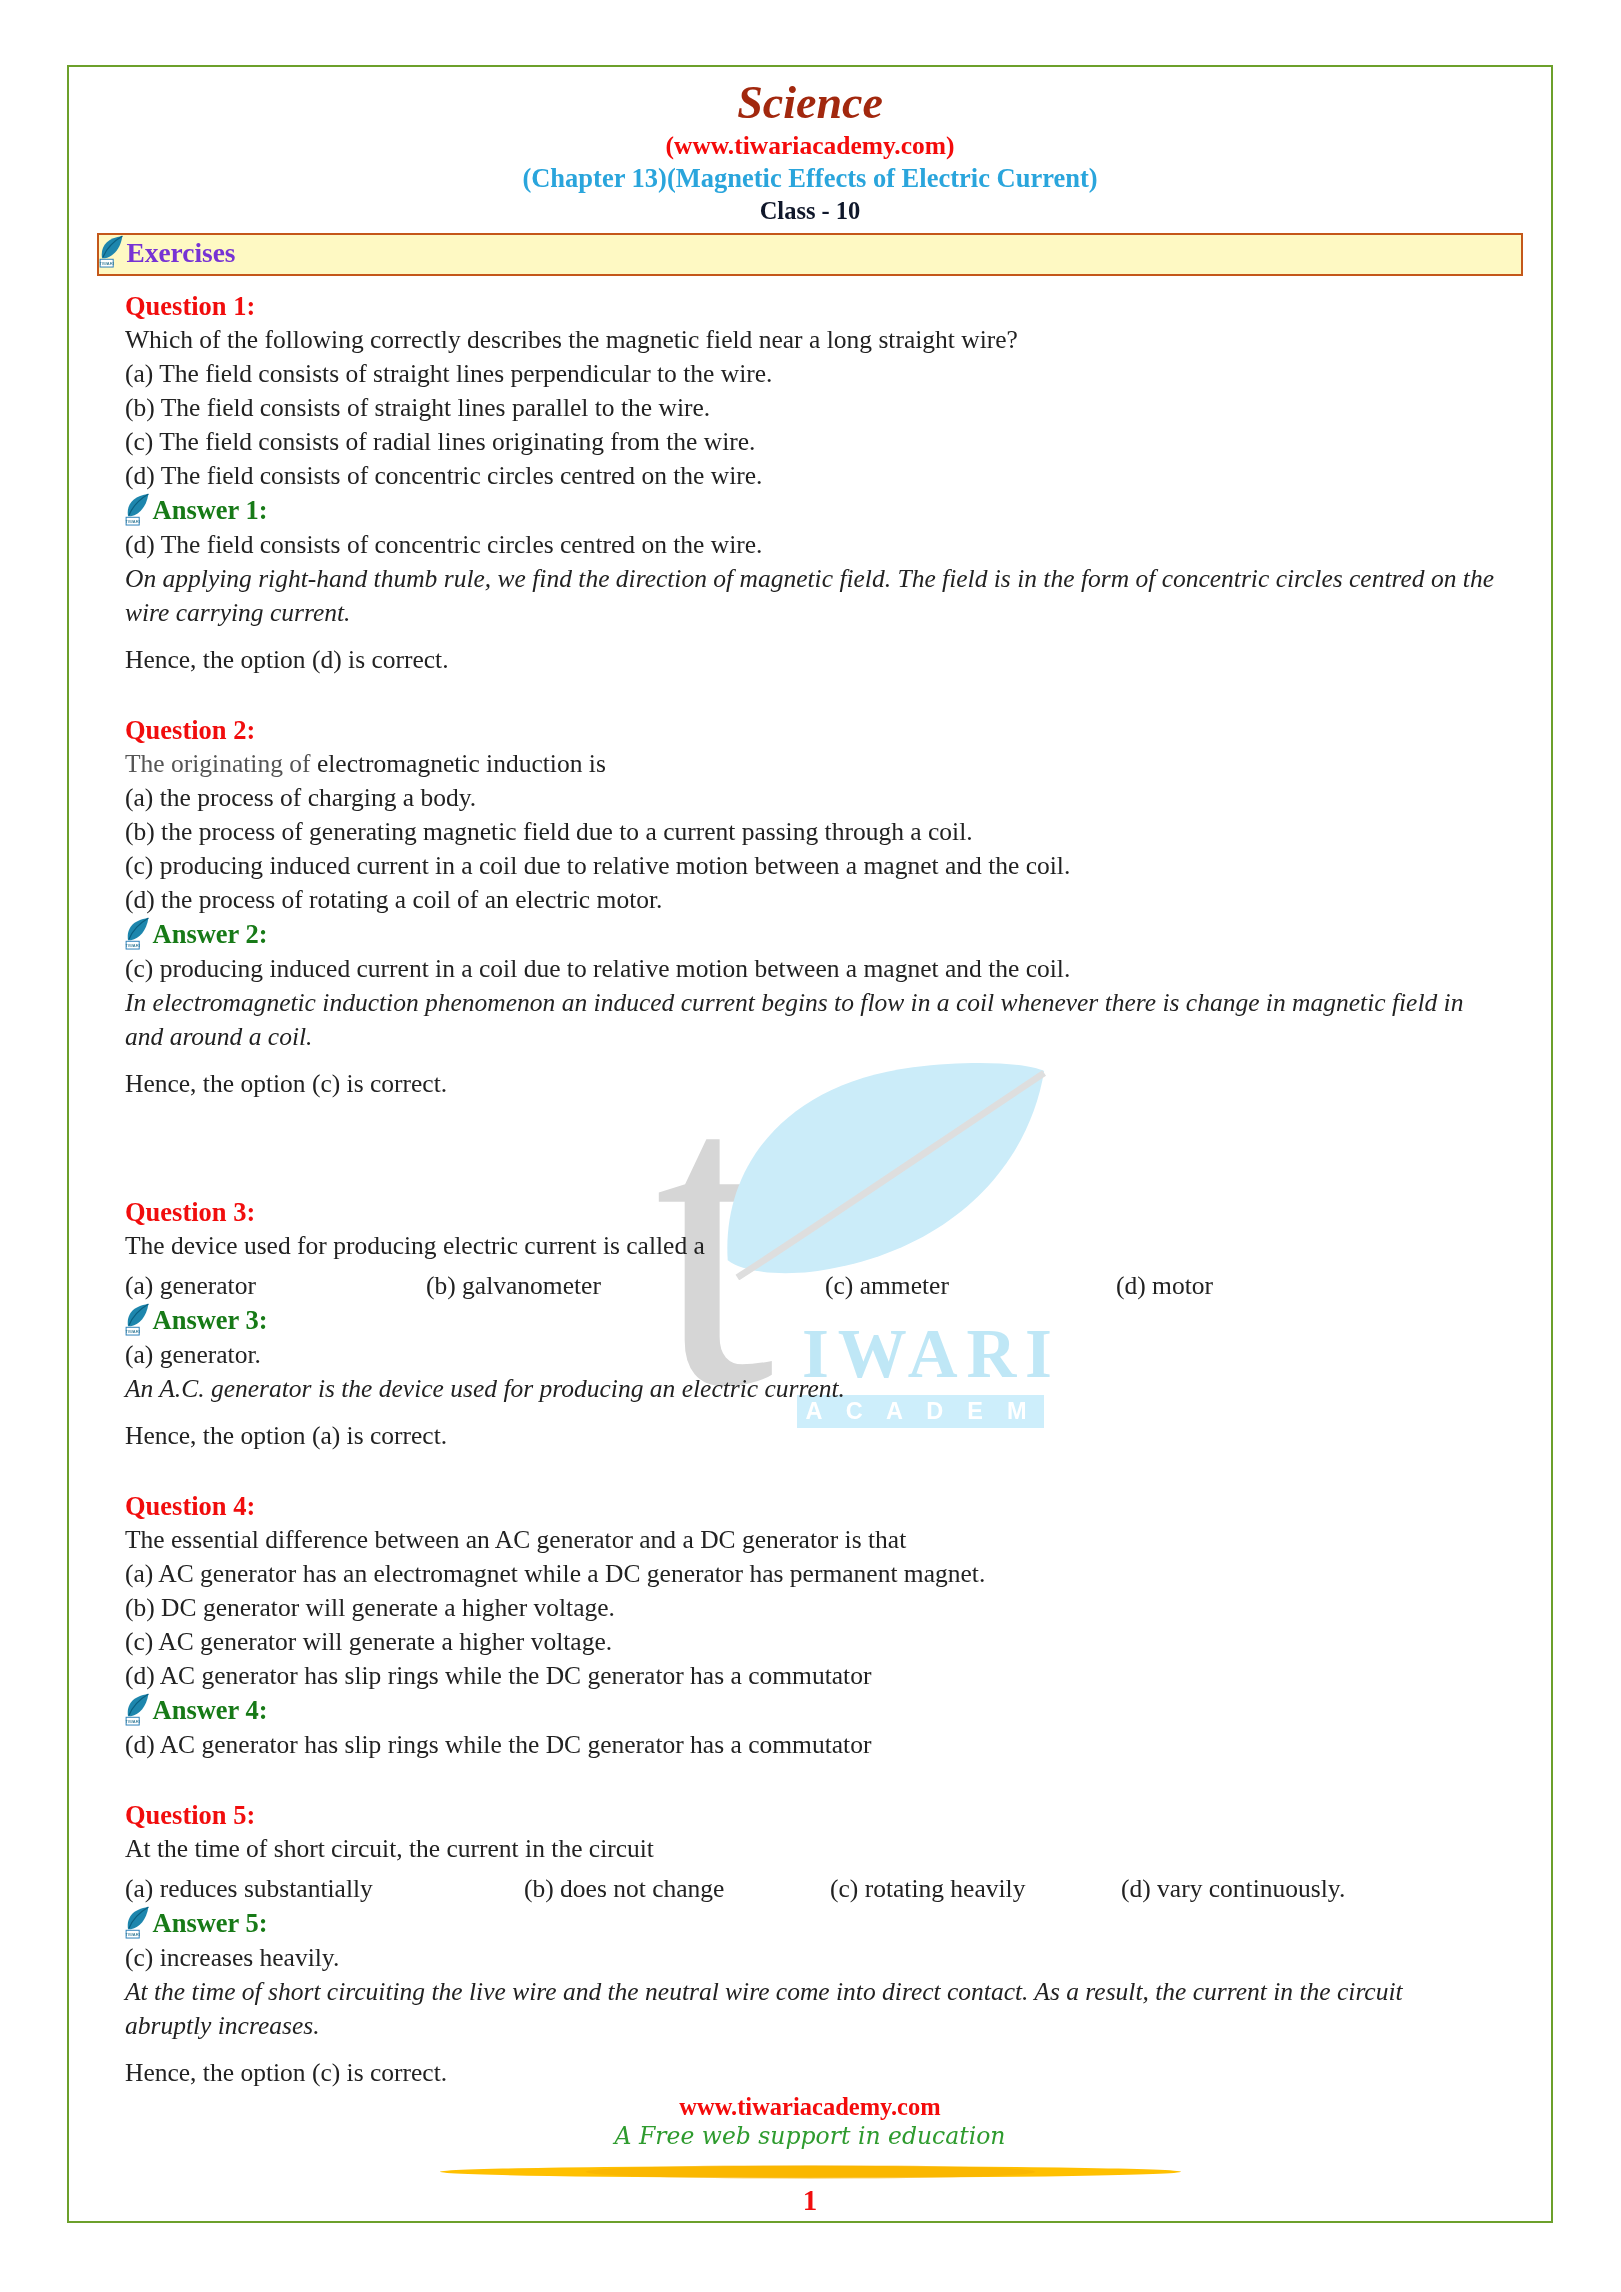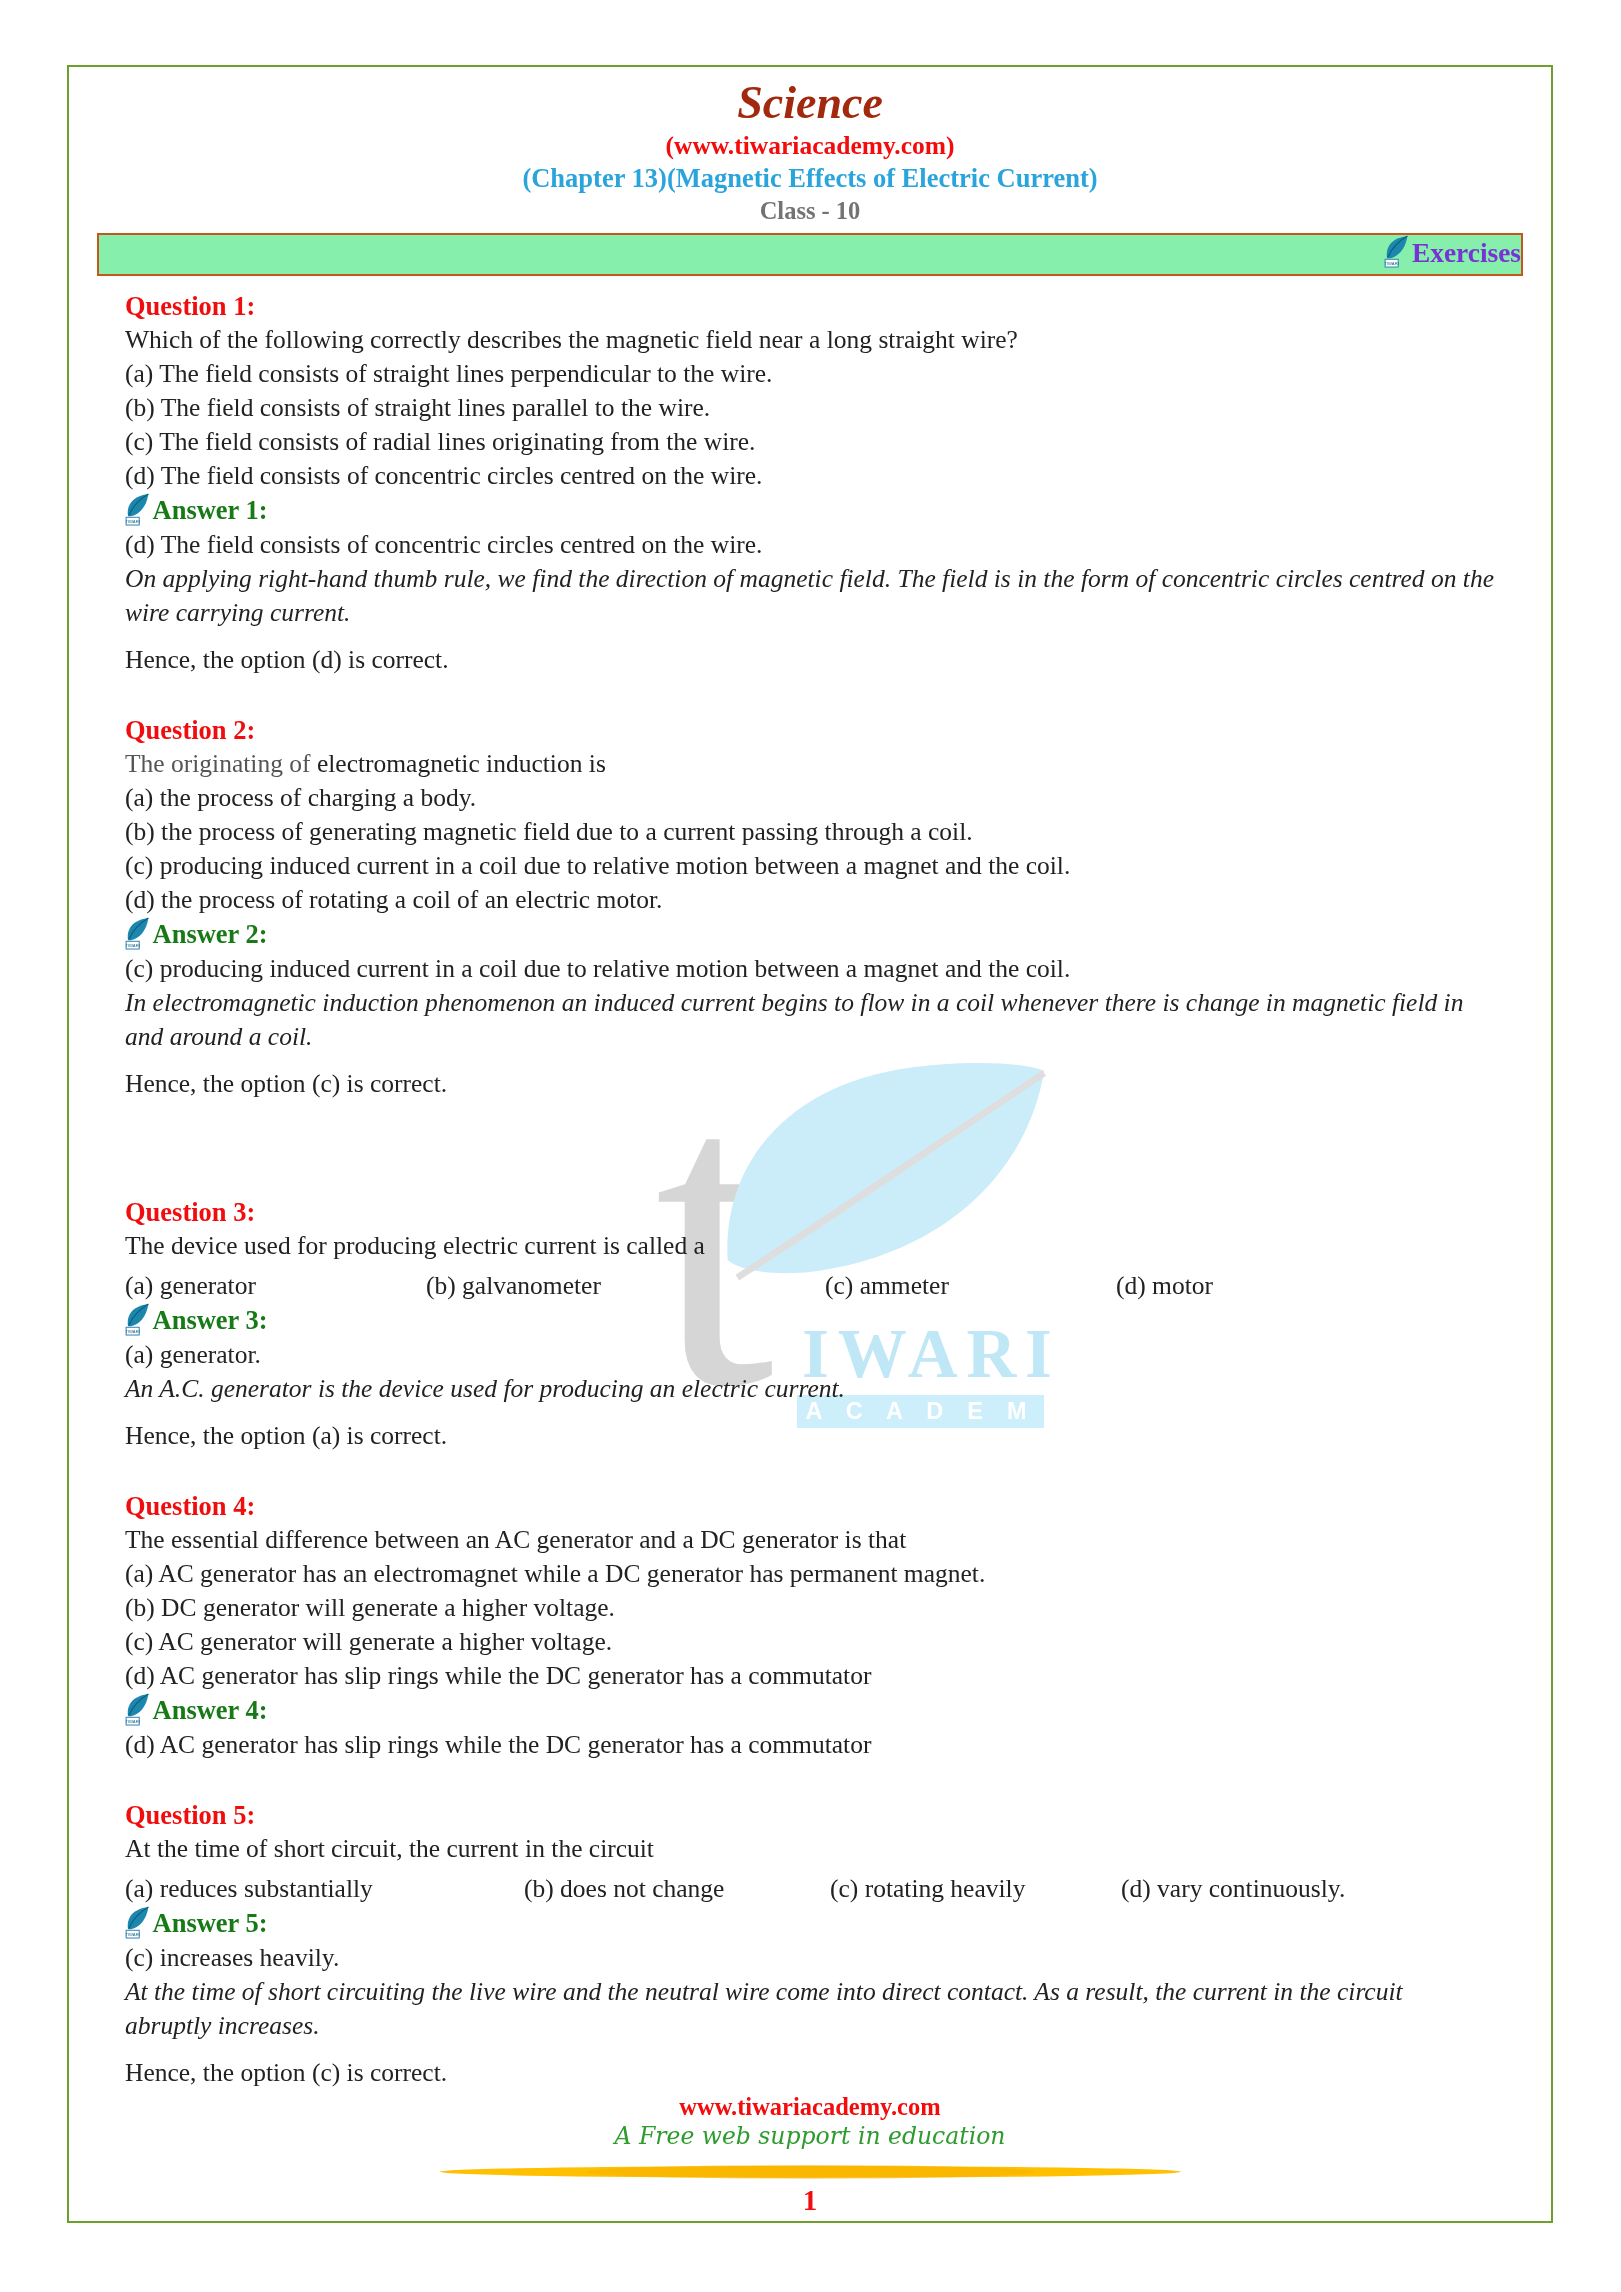--- a/index.html
+++ b/index.html
@@ -13,22 +13,22 @@
   .wm-leaf{position:absolute;left:83px;top:83px;width:328px;height:223px;}
   .wm-t{position:absolute;left:17.6px;top:47px;font-size:431px;line-height:1;color:#d6d6d6;font-family:"Liberation Serif",serif;}
   .wm-word{position:absolute;left:165px;top:341px;font-size:69px;font-weight:bold;letter-spacing:8.8px;color:#bfe7f6;font-family:"Liberation Serif",serif;}
   .wm-band{position:absolute;left:160px;top:421px;width:247px;height:33px;line-height:33px;background:#cdeefb;
     color:#ffffff;font-size:23.5px;font-weight:bold;letter-spacing:8.8px;text-align:center;font-family:"Liberation Sans",sans-serif;}
   
   .content{position:relative;z-index:1;}
   .h-title{margin-top:7.8px;text-align:center;font-size:46px;line-height:55px;font-weight:bold;font-style:italic;color:#a2280e;}
   .h-site{text-align:center;font-size:25.5px;line-height:32px;font-weight:bold;color:#f40b0b;}
   .h-chapter{text-align:center;font-size:26.5px;line-height:33px;font-weight:bold;color:#2aa5dc;}
-  .h-class{text-align:center;font-size:24.5px;line-height:31px;font-weight:bold;color:#737373;}
-  .exercises-bar{margin:6.9px 28px 0 28px;border:2.9px solid #c4571a;height:39px;line-height:37px;text-align:right;background:#86efac;}
+  .h-class{text-align:center;font-size:24.5px;line-height:31px;font-weight:bold;color:#0f172a;}
+  .exercises-bar{margin:6.9px 28px 0 28px;border:2.9px solid #c4571a;height:39px;line-height:37px;text-align:left;background:#fef9c3;}
   .exercises-text{font-size:27.4px;font-weight:bold;color:#7733d4;vertical-align:top;}
   .mini-logo{width:25.5px;height:33px;display:inline-block;vertical-align:-6.9px;margin-right:2px;}
   
   .questions-area{padding:0 56px;font-size:25.5px;color:#222222;}
   .q-block{margin-top:36px;}
   .q-block.qi-0{margin-top:13.7px;}
   .q-block.qi-2{margin-top:94px;}
   .q-label{font-size:26.5px;line-height:34px;font-weight:bold;color:#f10d0d;}
   .q-text,.opt-line,.ans-text{line-height:34px;}
   .light{color:#555555;}

